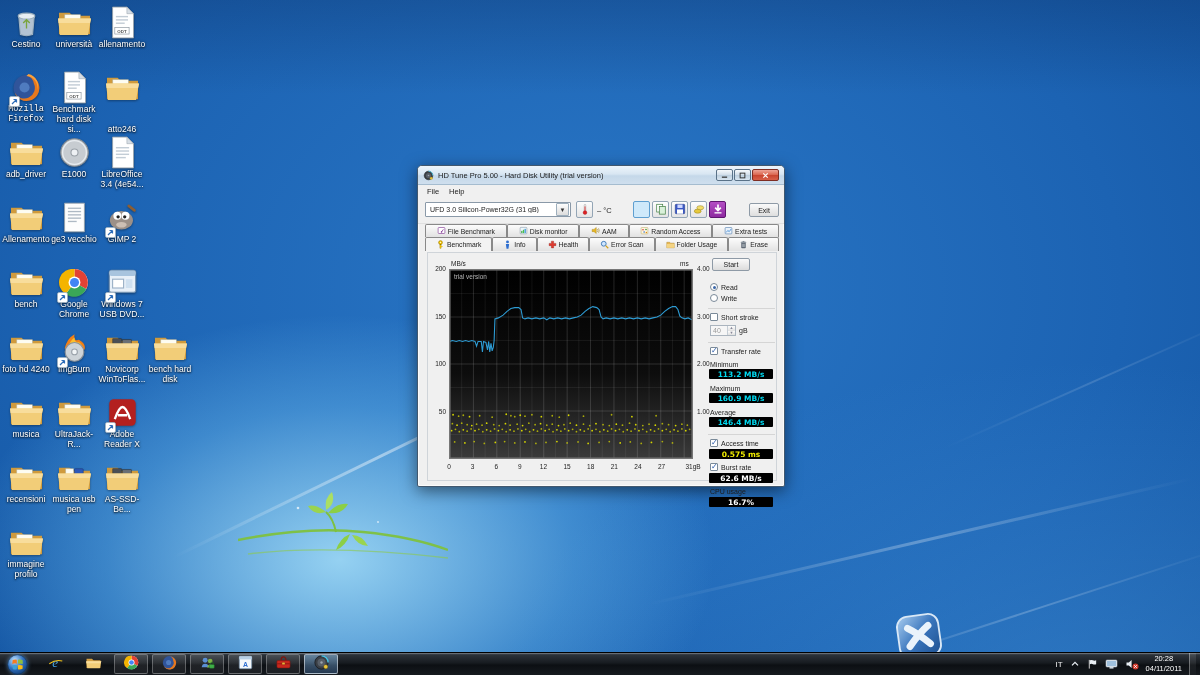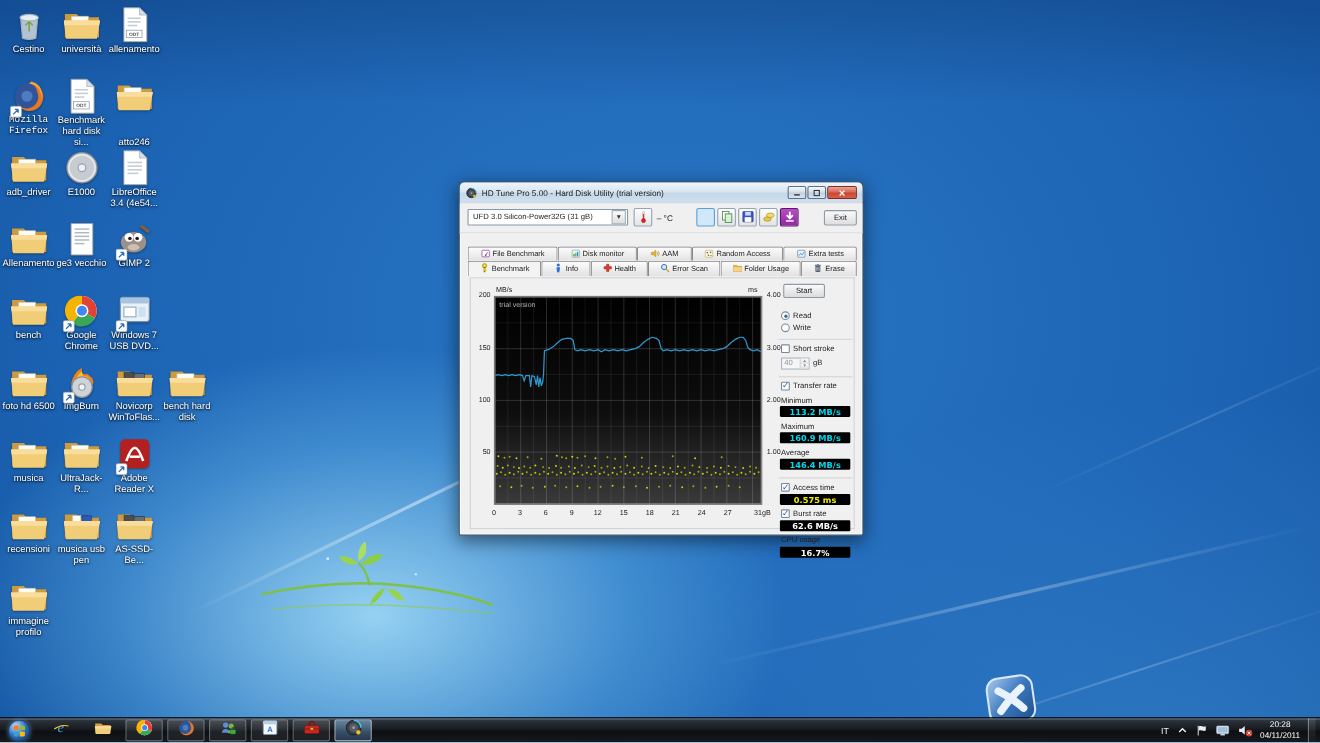--- a/index.html
+++ b/index.html
@@ -285,21 +285,21 @@
             </svg></div></div>
         <div class="di-label">Windows 7 USB DVD...</div>
       </div>
       <div class="desk-icon" style="left: 0px; top: 331px;">
         <div class="di-img"><svg viewBox="0 0 34 28">
             <path d="M1 4 h11 l3 3 h18 v19 H1z" fill="#cf9a3d"></path>
             <rect x="7" y="6" width="16" height="13" fill="#fdfcf2" stroke="#b9b9a6" stroke-width=".6"></rect>
             <path d="M0 10 h34 l-3 17 H2z" fill="#f2cd78"></path>
             <path d="M0 10 h34 l-1 4.5 H.6z" fill="#f8dd9c"></path>
           </svg></div>
-        <div class="di-label">foto hd 6500</div>
+        <div class="di-label">foto hd 4240</div>
       </div>
       <div class="desk-icon" style="left: 48px; top: 331px;">
         <div class="di-img"><svg viewBox="0 0 30 30">
             <path d="M6 16 Q8 7 15 3 Q14 10 19 8 Q26 12 24 17z" fill="#f08019"></path>
             <path d="M9 15 Q11 9 15 6 Q15 11 19 10 Q23 13 22 16z" fill="#fbc02d"></path>
             <circle cx="15" cy="19" r="8.5" fill="#cdd3d8" stroke="#8a9199"></circle>
             <circle cx="15" cy="19" r="2.6" fill="#f2f5f7" stroke="#99a1a9"></circle>
           </svg><div class="shortcut-arrow"><svg viewBox="0 0 11 11">
               <rect x=".5" y=".5" width="10" height="10" rx="1.5" fill="#fff" stroke="#9fb2c0" stroke-width=".7"></rect>
               <path d="M3 8 L7.5 3.5 M7.5 3.5 h-3 M7.5 3.5 v3" stroke="#2c6cb8" stroke-width="1.2" fill="none"></path>
@@ -427,20 +427,24 @@
             <svg viewBox="0 0 8 8">
               <rect x="1.3" y="1.3" width="5.4" height="5.4" fill="none" stroke="#333" stroke-width="1.1"></rect>
             </svg>
           </div>
         <div class="cap close">
             <svg viewBox="0 0 8 8">
               <path d="M1.5 1.5 L6.5 6.5 M6.5 1.5 L1.5 6.5" stroke="#fff" stroke-width="1.4"></path>
             </svg>
           </div>
       </div>
+    </div>
+    <div id="menubar">
+      <span class="menu-item">File</span>
+      <span class="menu-item">Help</span>
     </div>
     <div id="toolbar">
       <div id="drive-select">
         <span class="val">UFD 3.0 Silicon-Power32G (31 gB)</span>
         <span class="dd">▼</span>
       </div>
       <div class="tool-btn" style="left:158px">
           <span class="ticon"><svg viewBox="0 0 12 14" style="width: 12px; height: 12px;">
               <rect x="5.1" y="1.5" width="1.8" height="8.5" rx=".9" fill="#fff" stroke="#888" stroke-width=".5"></rect>
               <rect x="5.5" y="4" width="1" height="6.5" fill="#d22"></rect>

